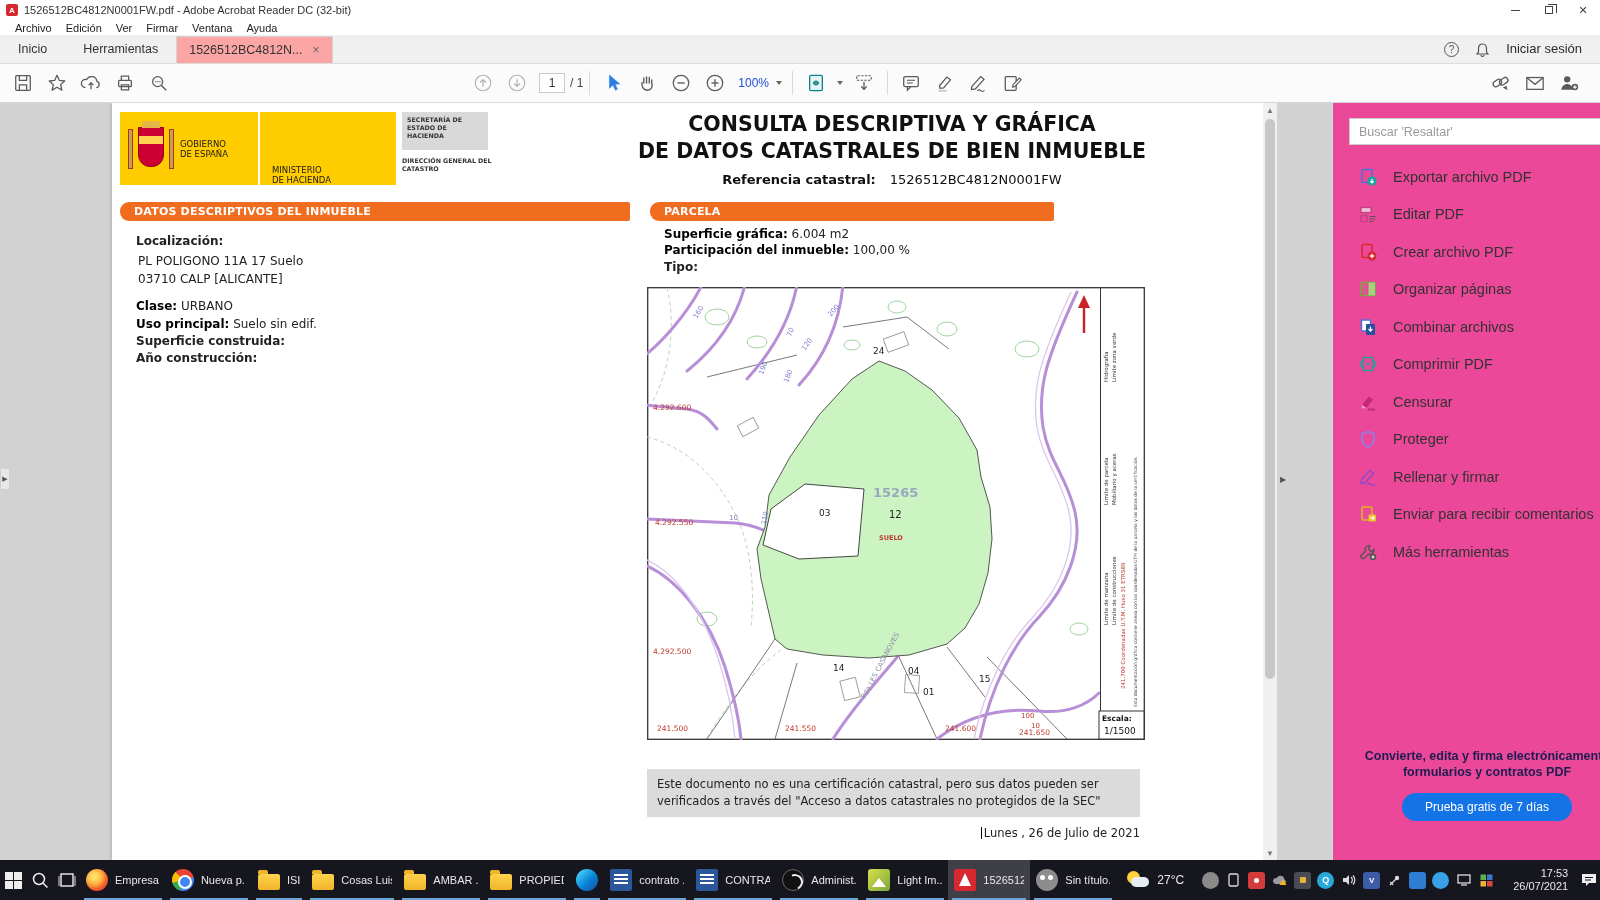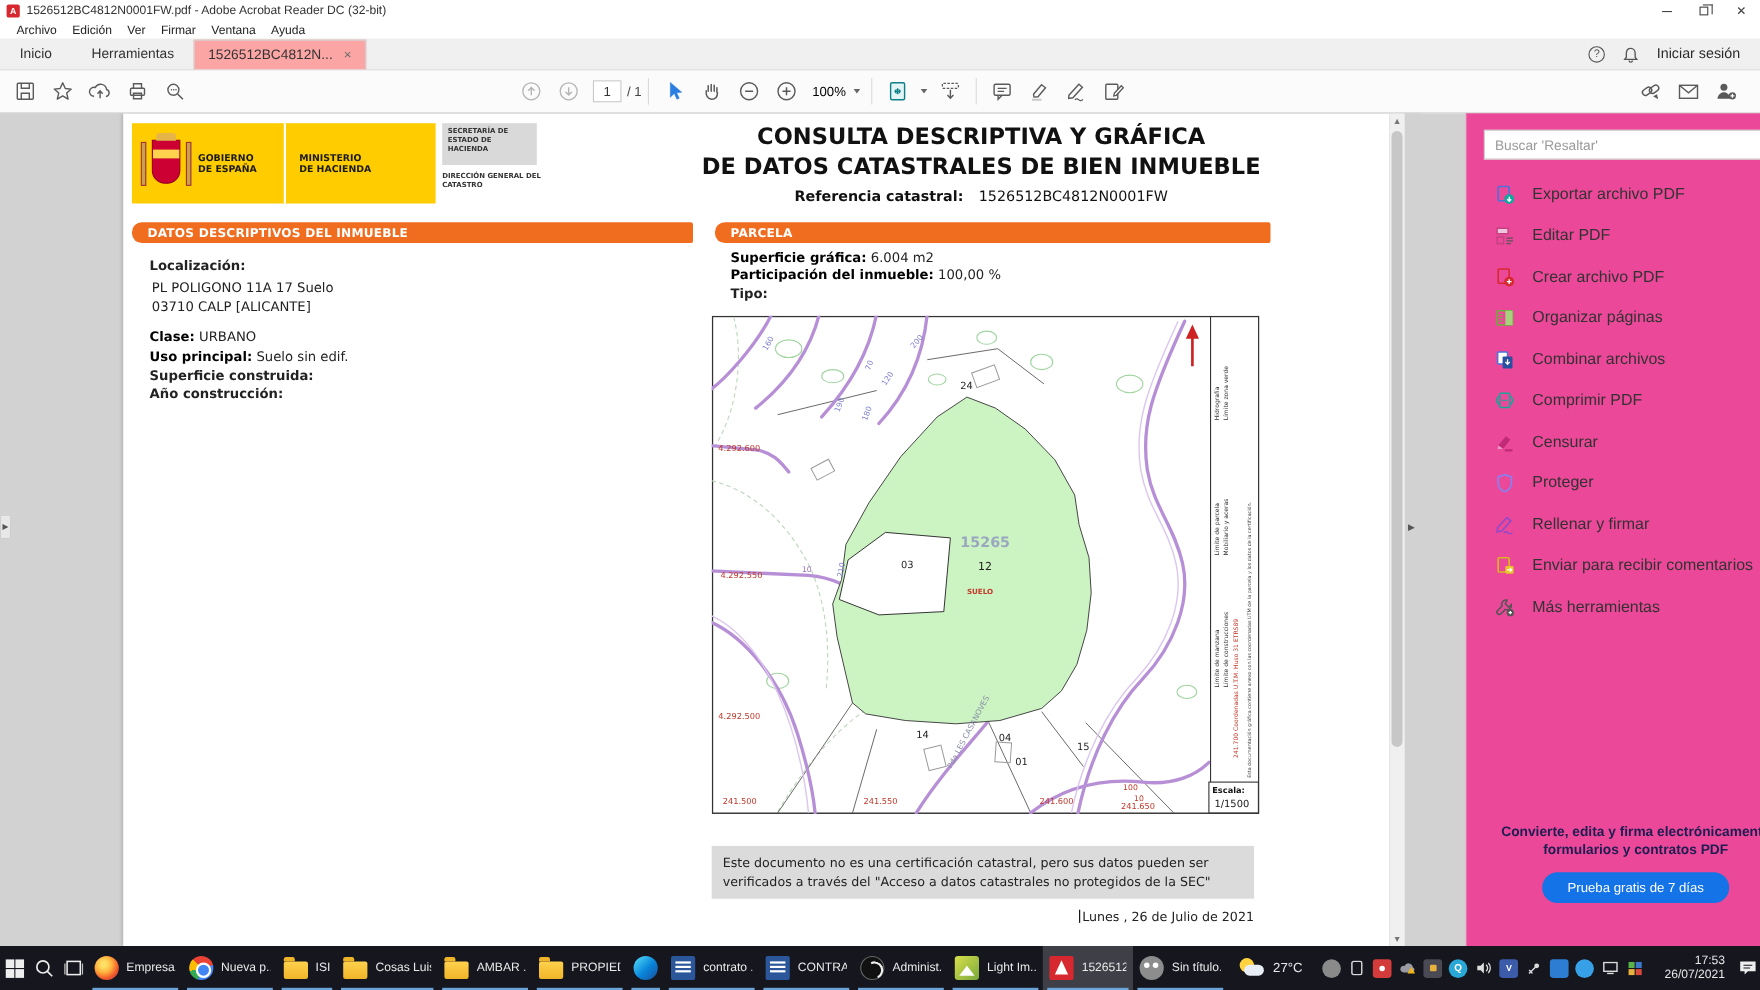--- a/index.html
+++ b/index.html
@@ -24,42 +24,42 @@
   .help-circ{width:15px;height:15px;border:1.3px solid #555;border-radius:50%;display:flex;align-items:center;justify-content:center;font-size:10px;color:#555}
   .signin{font-size:13px;color:#2b2b2b;padding-bottom:2px}
   .toolbar{position:absolute;top:64px;left:0;width:1600px;height:39px;background:#fbfbfb;border-bottom:1px solid #d8d8d8;display:flex;align-items:center;font-size:12px;color:#444}
   .tbtn{height:30px;min-width:30px;display:flex;align-items:center;justify-content:center;margin:0 2px;border-radius:3px}
   .tbtn svg{display:block}
   .tsep{width:1px;height:24px;background:#dadada;margin:0 6px}
   .tool-left{display:flex;align-items:center;margin-left:6px}
   .tool-center{display:flex;align-items:center;margin-left:290px}
   .tool-right{margin-left:auto;display:flex;align-items:center;margin-right:14px}
   .pgbox{width:26px;height:20px;border:1px solid #c9c9c9;background:#fff;text-align:center;font-size:12px;color:#333;margin:0 5px}
-  .zoomtxt{margin:0 3px 0 6px;color:#000000}
+  .zoomtxt{margin:0 3px 0 6px;color:#1d4ed8}
   .dd-arrow{width:0;height:0;border-left:3.5px solid transparent;border-right:3.5px solid transparent;border-top:4px solid #666;margin:0 4px}
   
   .workspace{position:absolute;top:103px;left:0;width:1600px;height:757px}
   .docarea{position:absolute;left:0;top:0;width:1292px;height:757px;background:#d2d2d2;overflow:hidden}
   .page{position:absolute;left:112px;top:0;width:1151px;height:757px;background:#fff;box-shadow:0 0 4px rgba(0,0,0,.25)}
   .doc-scroll{position:absolute;left:1263px;top:0;width:14px;height:757px;background:#f0f0f0}
   .scroll-arrow{position:absolute;left:0;width:14px;height:14px;display:flex;align-items:center;justify-content:center;color:#777;font-size:8px}
   .scroll-thumb{position:absolute;left:2px;top:16px;width:10px;height:560px;background:#c7c7c7;border-radius:5px}
   .collapse-left{position:absolute;left:0;top:365px;width:10px;height:22px;background:#e8e8e8;border:1px solid #cfcfcf;display:flex;align-items:center;justify-content:center;font-size:7px;color:#555}
   .collapse-right{position:absolute;left:1278px;top:365px;width:10px;height:22px;display:flex;align-items:center;justify-content:center;font-size:8px;color:#555}
   
   .page,.page *{font-family:"DejaVu Sans",sans-serif}
   .logo-yellow{position:absolute;left:8px;top:9px;width:276px;height:73px;background:#ffcc00;display:flex}
   .logo-cell1{width:140px;display:flex;align-items:center;border-right:2px solid #fff;padding-left:8px}
   .crest{width:46px;height:52px;position:relative;margin-right:6px}
   .crest .col{position:absolute;top:6px;width:5px;height:40px;background:#c8a24a;border:1px solid #a33}
   .crest .shield{position:absolute;left:10px;top:4px;width:26px;height:40px;background:#c03;border-radius:0 0 12px 12px;border:1px solid #902;overflow:hidden}
   .crest .shield:before{content:"";position:absolute;left:0;top:8px;width:26px;height:8px;background:#ffd34d}
   .crest .crown{position:absolute;left:14px;top:-2px;width:18px;height:7px;background:#e5b54a;border-radius:3px 3px 0 0}
-  .logo-txt{font-size:8.5px;font-weight:bold;color:#1a1a1a;line-height:10px}
-  .logo-cell2{flex:1;display:flex;align-items:center;padding-left:12px}
+  .logo-txt{font-size:8.5px;font-weight:normal;color:#1a1a1a;line-height:10px}
+  .logo-cell2{flex:1;display:flex;align-items:flex-end;padding-left:12px}
   .logo-side{position:absolute;left:290px;top:9px;width:86px;height:38px;background:#d9d9d9;font-size:6.3px;font-weight:bold;color:#333;padding:4px 5px;line-height:8px}
   .logo-dir{position:absolute;left:290px;top:54px;width:92px;font-size:6.3px;font-weight:bold;color:#333;line-height:8px}
   .doc-title{position:absolute;left:430px;top:8px;width:700px;text-align:center;font-weight:bold;font-size:20.5px;color:#111;line-height:27px}
   .ref-row{position:absolute;left:430px;top:69px;width:700px;text-align:center;font-size:13px;color:#111}
   .ref-row b{margin-right:14px}
   .sec-header{position:absolute;height:19px;background:#f06c1e;border-radius:9px 2px 2px 9px;color:#fff;font-weight:bold;font-size:11px;display:flex;align-items:center;padding-left:14px;letter-spacing:.2px}
   .fld{position:absolute;font-size:12px;color:#222}
   .fld b{color:#000000}
   .parc-map{position:absolute;left:535px;top:184px;width:498px;height:453px;background:#fff}
   .disclaimer{position:absolute;left:535px;top:666px;width:493px;background:#dbdbdb;font-size:11.5px;line-height:17px;padding:7px 10px;color:#222}
@@ -332,21 +332,21 @@
 
       <div class="sec-header" style="left:8px;top:99px;width:510px">DATOS DESCRIPTIVOS DEL INMUEBLE</div>
       <div class="fld" style="left:24px;top:131px;font-weight:bold">Localización:</div>
       <div class="fld" style="left:26px;top:151px">PL POLIGONO 11A 17 Suelo</div>
       <div class="fld" style="left:26px;top:169px">03710 CALP [ALICANTE]</div>
       <div class="fld" style="left:24px;top:196px"><b>Clase:</b> <span>URBANO</span></div>
       <div class="fld" style="left:24px;top:214px"><b>Uso principal:</b> <span>Suelo sin edif.</span></div>
       <div class="fld" style="left:24px;top:231px;font-weight:bold">Superficie construida:</div>
       <div class="fld" style="left:24px;top:248px;font-weight:bold">Año construcción:</div>
 
-      <div class="sec-header" style="left:538px;top:99px;width:505px">PARCELA</div>
+      <div class="sec-header" style="left:538px;top:99px;width:404px">PARCELA</div>
       <div class="fld" style="left:552px;top:124px"><b>Superficie gráfica:</b> <span>6.004 m2</span></div>
       <div class="fld" style="left:552px;top:140px"><b>Participación del inmueble:</b> <span>100,00 %</span></div>
       <div class="fld" style="left:552px;top:157px;font-weight:bold">Tipo:</div>
 
       <svg class="parc-map map" viewBox="0 0 498 453">
         <rect x="0.7" y="0.7" width="496.6" height="451.6" fill="#fff" stroke="#333" stroke-width="1.3"></rect>
 
         <g stroke="#bcd6ba" stroke-width="1" fill="none" stroke-dasharray="4 3">
           <path d="M-0 150 C 40 160 70 190 90 230 C 104 262 108 300 104 340"></path>
           <path d="M20 1 C 30 40 22 90 2 120"></path>

